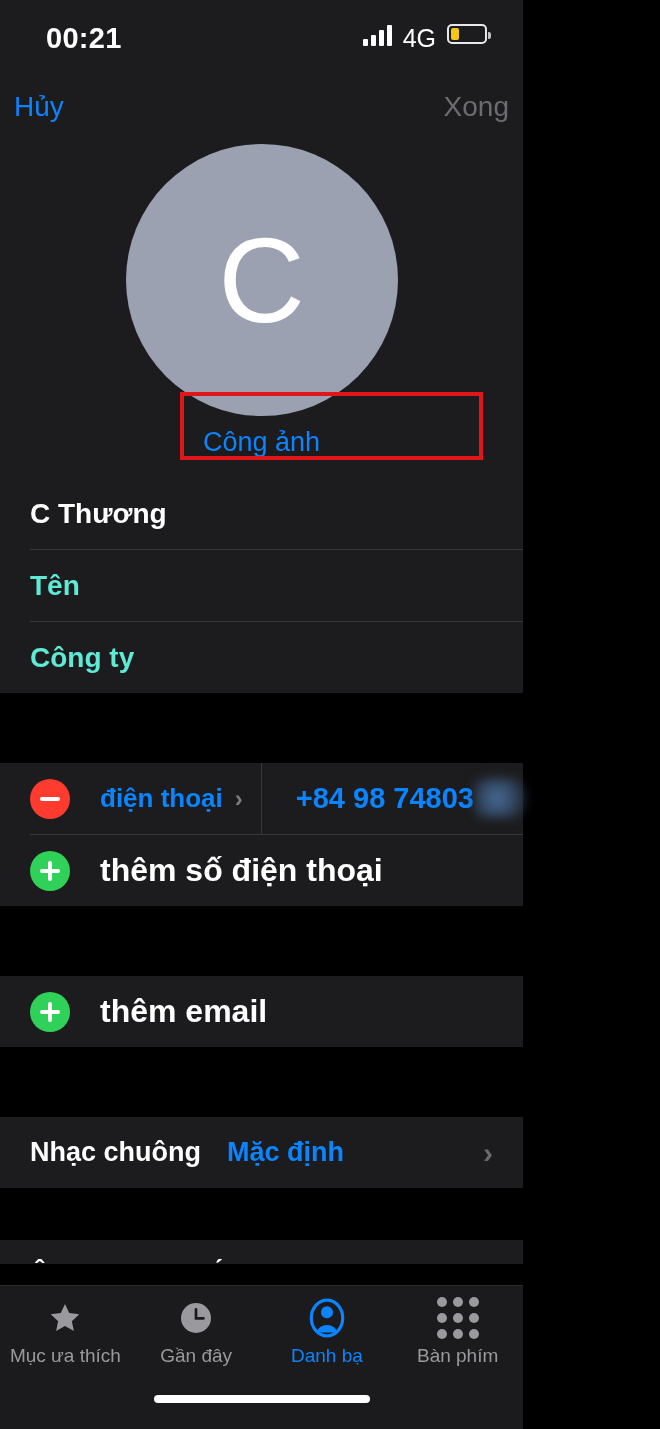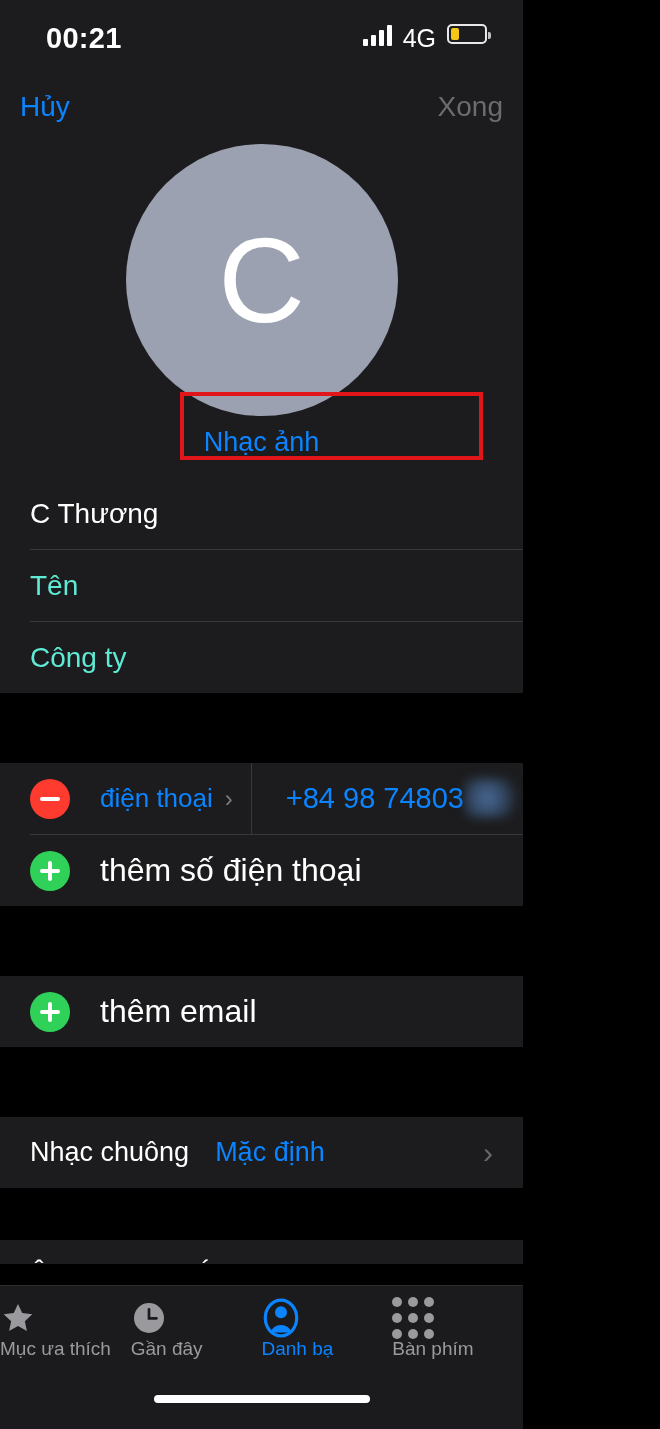--- a/index.html
+++ b/index.html
@@ -36,21 +36,21 @@
   .battery { position:relative; width:40px; height:20px; border:2px solid #e8e8ea;
              border-radius:5px; display:flex; align-items:center; padding:2px; }
   .battery::after { content:""; position:absolute; right:-6px; top:6px;
                     width:3px; height:7px; background:#bfbfc4; border-radius:0 2px 2px 0; }
   .battery .lvl { height:100%; background:#f5c518; border-radius:2px; }
 
   
   .navbar {
     flex:0 0 62px; background:#1c1c1e;
     display:flex; align-items:center; justify-content:space-between;
-    padding:0 20px;
+    padding:0 14px;
   }
   .nav-btn { font-size:28px; background:none; border:none; font-family:inherit; }
   .nav-cancel { color:#0a84ff; }
   .nav-done { color:#6b6b70; }
 
   
   .avatar-block {
     background:#1c1c1e; position:relative;
     flex:0 0 340px;
     display:flex; flex-direction:column; align-items:center;
@@ -67,21 +67,21 @@
     height:72px; display:flex; align-items:center; justify-content:center;
   }
   .add-photo { color:#0a84ff; font-size:27px; }
   .redbox {
     position:absolute; left:180px; top:392px;
     width:303px; height:68px;
     border:4px solid #e0161a; pointer-events:none; z-index:5;
   }
 
   
-  .card { background:#1c1c1e; }
+  .card { background:#1c1c1e;font-weight:bold; }
   .gap { background:#000; }
   .row {
     display:flex; align-items:center;
     min-height:71px; padding:0 30px;
     position:relative;
   }
   .sep { height:1px; background:#38383a; margin-left:30px; }
   .field-value { font-size:28px; color:#ffffff; }
   .field-placeholder { font-size:28px; color:#5eead4; }
 
@@ -117,21 +117,21 @@
   .spacer { flex:1 1 auto; background:#000; }
 
   
   .tabbar {
     flex:0 0 110px;
     background:#1b1b1d;
     border-top:1px solid #2c2c2e;
     display:flex; align-items:flex-start; justify-content:space-around;
     padding-top:12px;
   }
-  .tab { display:flex; flex-direction:column; align-items:flex-start; width:132px; }
+  .tab { display:flex; flex-direction:column; align-items:center; gap:7px; width:132px; }
   .tab-ico { height:40px; display:flex; align-items:center; justify-content:center; }
   .tab-label { font-size:19px; color:#9a9a9e; }
   .tab.active .tab-label { color:#0a84ff; }
   .dots { display:grid; grid-template-columns:repeat(3,10px); gap:6px; }
   .dots span { width:10px; height:10px; border-radius:50%; background:#9a9a9e; display:block; }
   .home-bar-wrap { flex:0 0 34px; background:#1b1b1d; display:flex; align-items:flex-start; justify-content:center; }
   .home-bar { width:216px; height:8px; border-radius:4px; background:#fff; }
 </style>
 </head>
 <body>
@@ -157,21 +157,21 @@
   <div class="navbar">
     <button class="nav-btn nav-cancel">Hủy</button>
     <button class="nav-btn nav-done">Xong</button>
   </div>
 
   <div class="avatar-block">
     <div class="avatar">
       <span class="avatar-initial">C</span>
     </div>
     <div class="add-photo-wrap">
-      <span class="add-photo">Nhạc ảnh</span>
+      <span class="add-photo">Công ảnh</span>
     </div>
   </div>
   <div class="redbox"></div>
 
   <div class="card">
     <div class="row">
       <span class="field-value">C Thương</span>
     </div>
     <div class="sep"></div>
     <div class="row">

